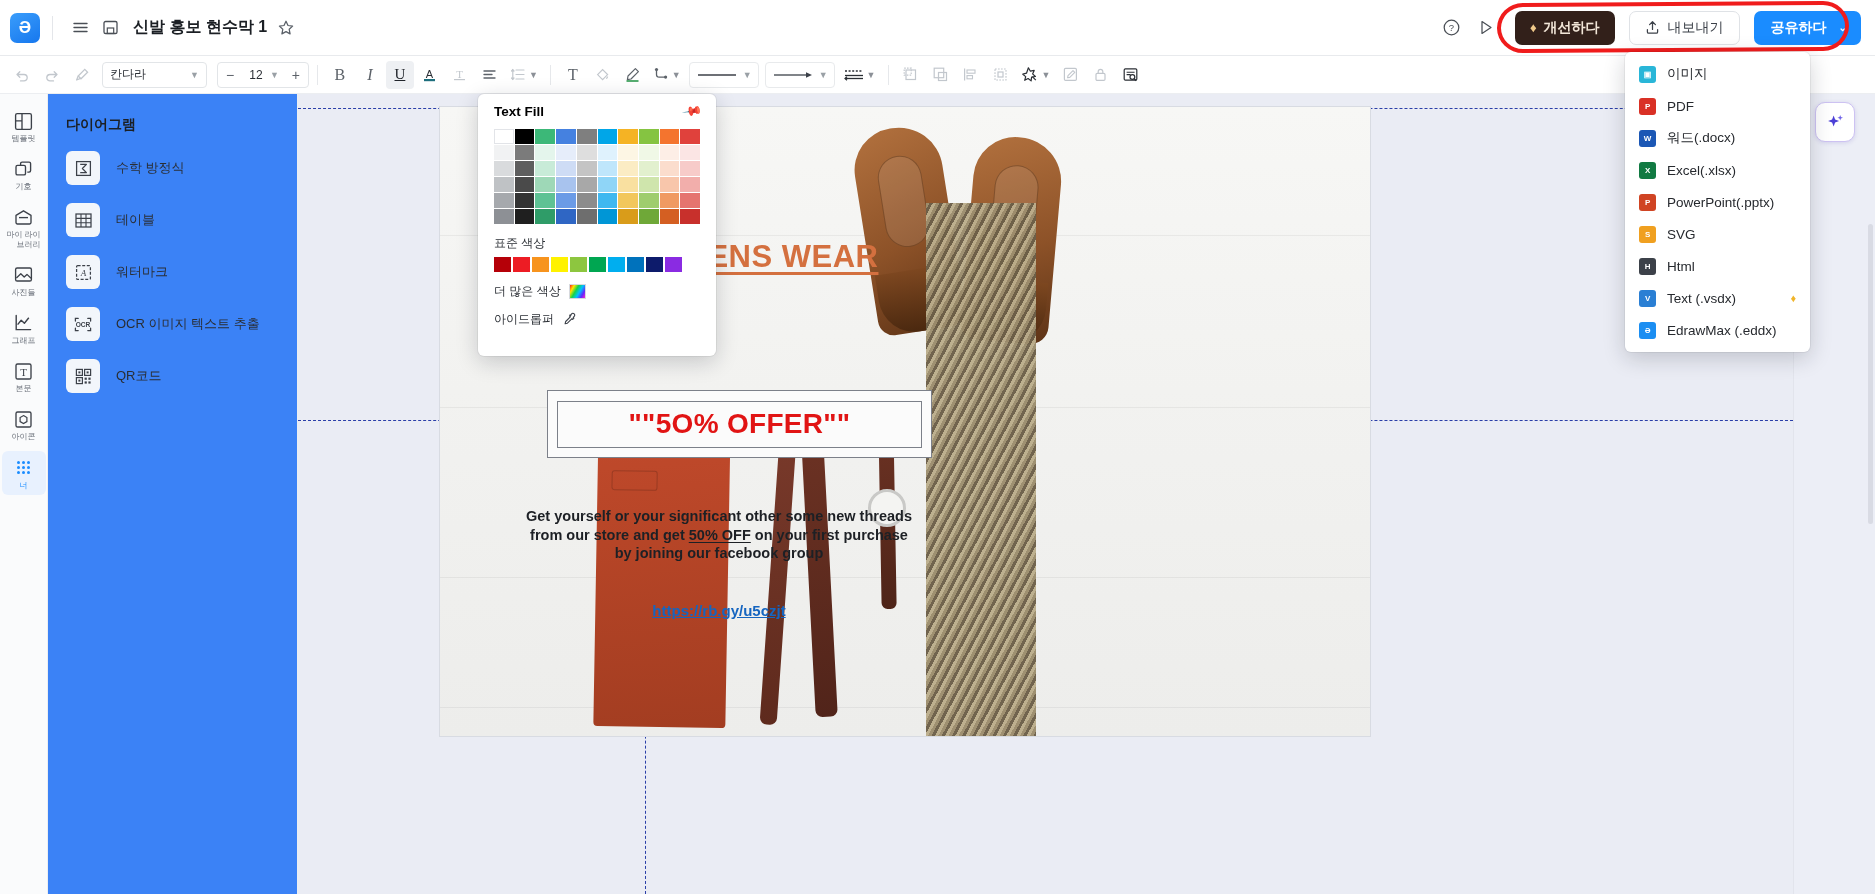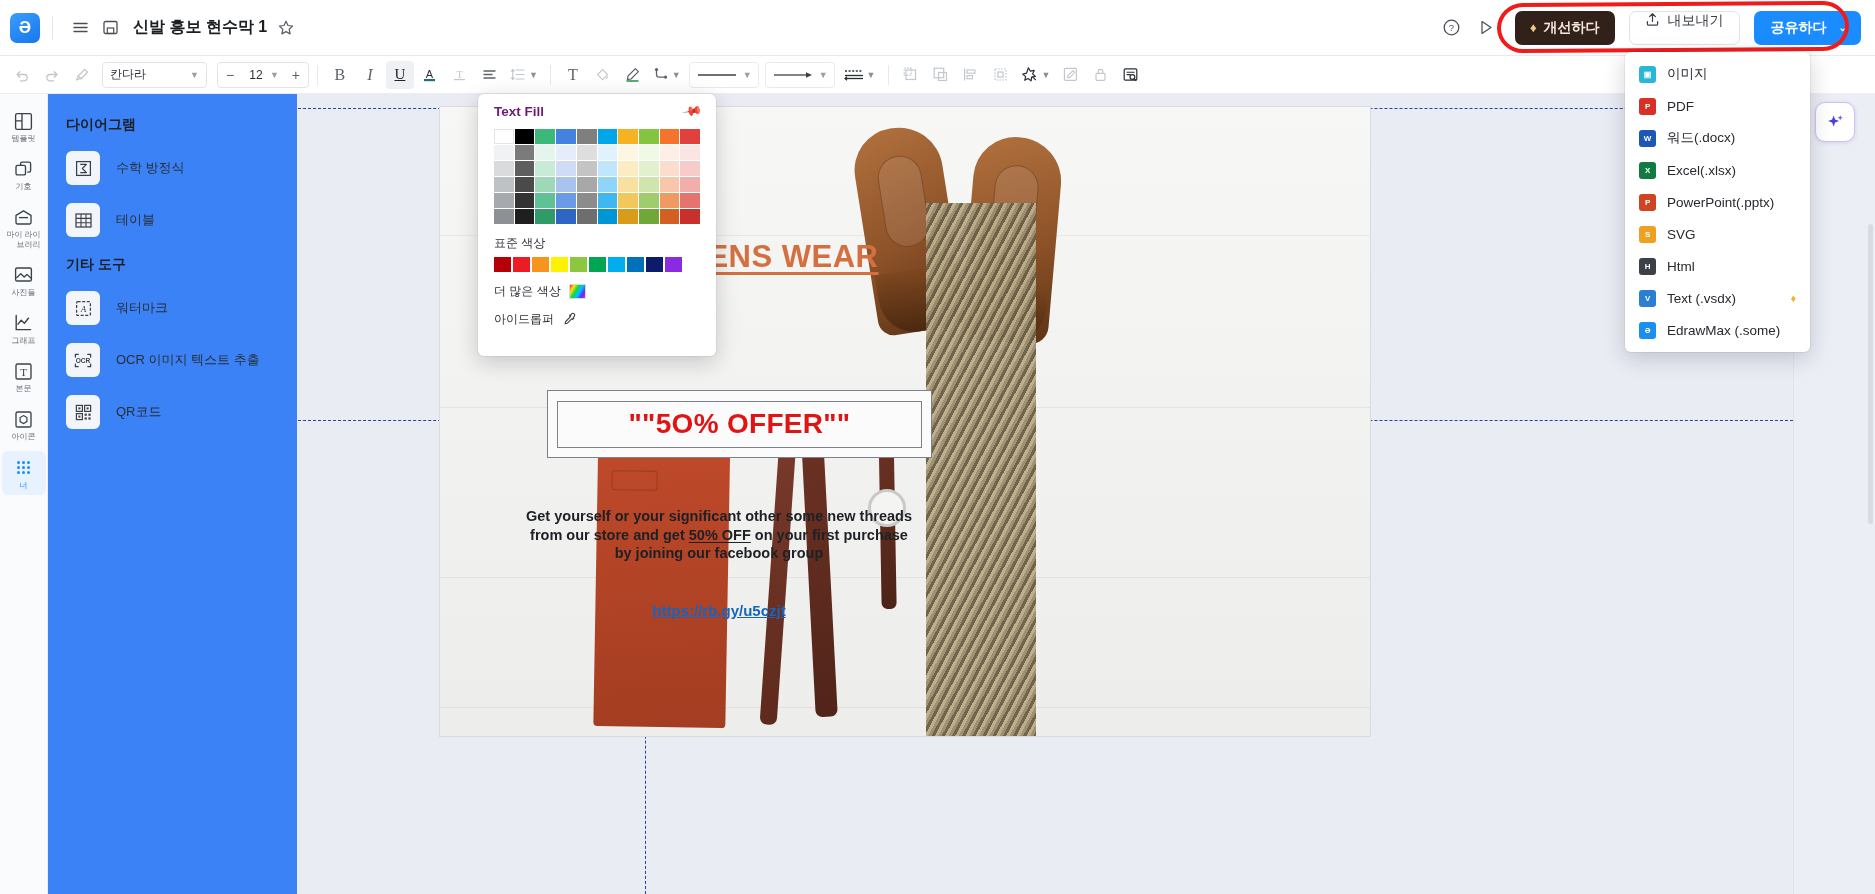--- a/index.html
+++ b/index.html
@@ -37,21 +37,21 @@
   .tb-right { display: flex; align-items: center; gap: 4px; padding-right: 14px; }
 
   .btn-improve {
     display: flex; align-items: center; gap: 7px;
     background: #32201a; color: #f2e6d8; border: none; border-radius: 7px;
     height: 34px; padding: 0 15px; font-size: 14px; font-weight: 600;
     cursor: pointer; font-family: inherit;
   }
   .diamond { color: #f0c98a; font-size: 13px; }
   .btn-export {
-    display: flex; align-items: flex-start; gap: 8px;
+    display: flex; align-items: center; gap: 8px;
     background: #fff; color: #3c4149; border: 1px solid #dfe2e6; border-radius: 7px;
     height: 34px; padding: 0 15px; font-size: 14px; cursor: pointer; font-family: inherit;
     margin-left: 10px;
   }
   .btn-share {
     display: flex; align-items: center; gap: 12px;
     background: #1a8cff; color: #fff; border: none; border-radius: 7px;
     height: 34px; padding: 0 14px 0 17px; font-size: 14px; font-weight: 600;
     cursor: pointer; font-family: inherit; margin-left: 10px;
   }
@@ -238,21 +238,21 @@
   }
 
   
   .popover {
     position: absolute; left: 478px; top: 94px; width: 238px; height: 262px;
     background: #fff; border-radius: 6px;
     box-shadow: 0 6px 22px rgba(20,25,40,.20), 0 0 0 1px rgba(0,0,0,.05);
     padding: 10px 16px 0 16px; z-index: 40;
   }
   .pop-head { display: flex; align-items: center; justify-content: space-between; margin-bottom: 10px; }
-  .pop-title { font-size: 13.5px; font-weight: 700; color: #701a75; }
+  .pop-title { font-size: 13.5px; font-weight: 700; color: #000000; }
   .pin { color: #4a5059; font-size: 13px; cursor: pointer; transform: rotate(35deg); }
   .grid { display: grid; grid-template-columns: repeat(10, 1fr); gap: 1px; }
   .sw { width: 100%; height: 15px; cursor: pointer; }
   .grid .sw:first-child { box-shadow: inset 0 0 0 1px #e2e4e8; }
   .std-label { font-size: 12px; color: #2a2e34; margin: 11px 0 5px; }
   .std-row { display: flex; gap: 2px; }
   .std-row .sw2 { width: 17px; height: 15px; cursor: pointer; }
   .more-row, .eyed-row {
     display: flex; align-items: center; gap: 8px; margin-top: 11px;
     font-size: 12px; color: #2a2e34; cursor: pointer;
@@ -622,21 +622,20 @@
     <div class="p-row">
       <span class="p-ic">
         <svg width="21" height="21" viewBox="0 0 21 21">
             <rect x="3" y="4" width="15" height="13" fill="none" stroke="currentColor" stroke-width="1.25"></rect>
             <path d="M3 8.4h15M3 12.7h15M8 4v13M13 4v13" stroke="currentColor" stroke-width="1.1"></path>
           </svg>
       </span>
       <span class="p-lb">테이블</span>
     </div>
 
-    <div class="p-head">기타 도구</div>
     <div class="p-row">
       <span class="p-ic">
         <svg width="21" height="21" viewBox="0 0 21 21">
             <rect x="3.6" y="3.6" width="13.8" height="13.8" rx="1" fill="none" stroke="currentColor" stroke-width="1.25" stroke-dasharray="3 1.6"></rect>
             <text x="10.5" y="14" font-size="9" text-anchor="middle" fill="currentColor" font-family="Liberation Serif, serif" font-style="italic">A</text>
           </svg>
       </span>
       <span class="p-lb">워터마크</span>
     </div>
     <div class="p-row">
@@ -850,17 +849,17 @@
         <span class="dd-ic" style="background: rgb(60, 65, 73);">H</span>
         <span>Html</span>
       </div>
       <div class="dd-item">
         <span class="dd-ic" style="background: rgb(42, 127, 212);">V</span>
         <span>Text (.vsdx)</span>
         <span class="dd-badge">♦</span>
       </div>
       <div class="dd-item">
         <span class="dd-ic" style="background: rgb(27, 142, 242);">Ə</span>
-        <span>EdrawMax (.some)</span>
+        <span>EdrawMax (.eddx)</span>
       </div>
     </div>
 
 </div>
 
 </body></html>

